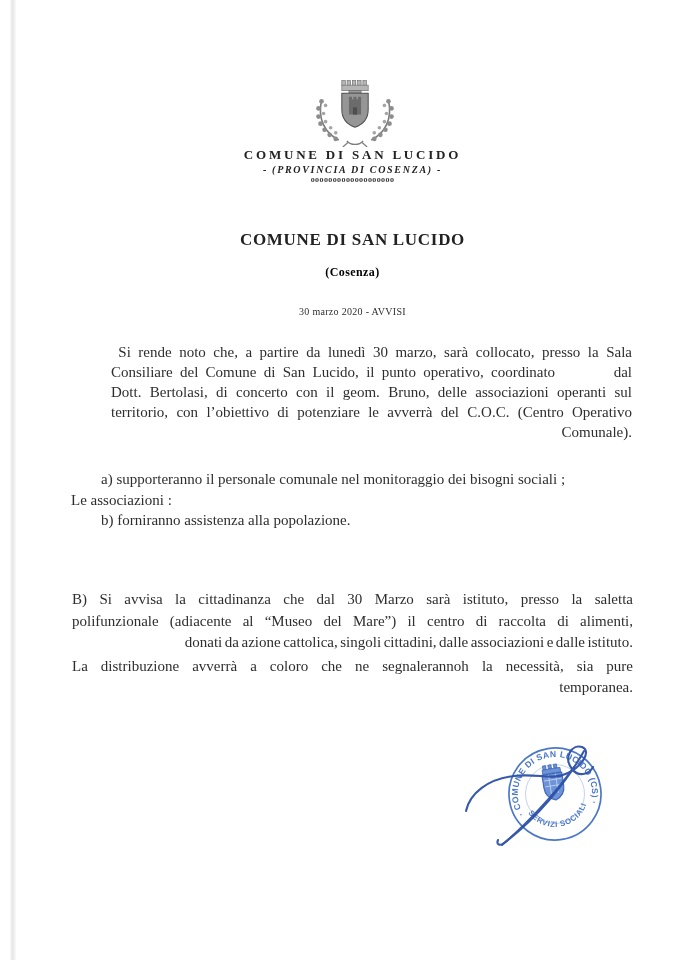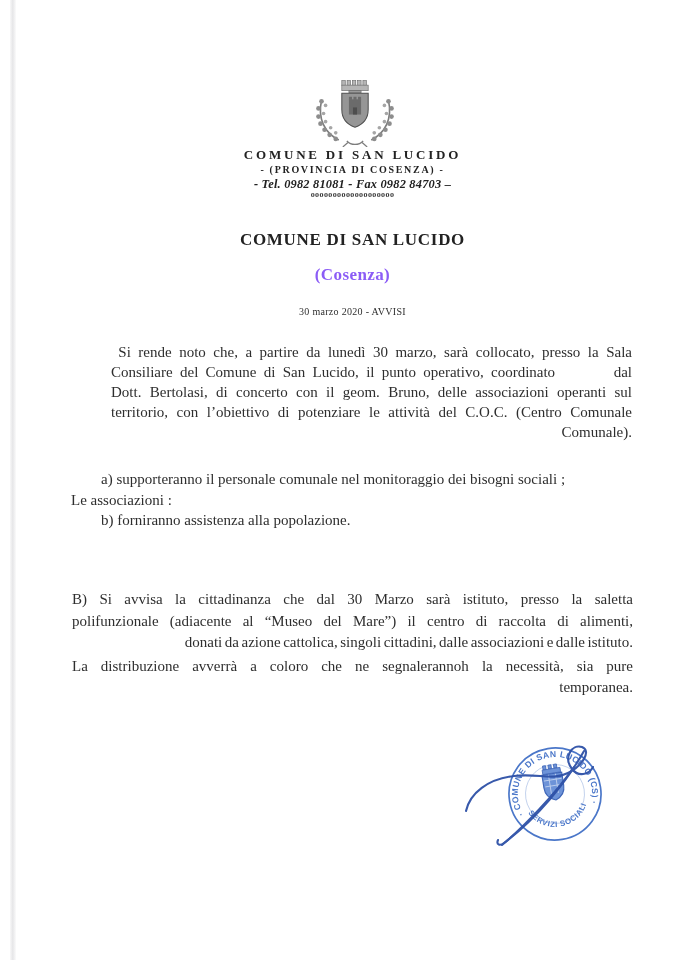--- a/index.html
+++ b/index.html
@@ -11,29 +11,29 @@
   .page{position:absolute;inset:0;background:#ffffff;border-radius:13px;}
   .edge-shadow{
     position:absolute;left:10px;top:0;width:6px;height:960px;
     background:linear-gradient(to right, rgba(120,120,130,0.05), rgba(120,120,130,0.18) 45%, rgba(120,120,130,0.03));
   }
   
   .crest{position:absolute;left:308px;top:76px;width:94px;height:71px;}
   
   .hdr{position:absolute;top:147px;left:9px;right:0;text-align:center;color:#222;}
   .hdr-l1{font-size:13px;font-weight:bold;letter-spacing:2.8px;line-height:15px;}
-  .hdr-l2{font-size:10px;font-weight:bold;letter-spacing:1.7px;line-height:13px;margin-top:1px;}
+  .hdr-l2{font-size:10px;font-weight:bold;font-style:italic;letter-spacing:1.7px;line-height:13px;margin-top:1px;}
   .hdr-l3,.hdr-l4{font-size:12.4px;font-weight:bold;font-style:italic;line-height:14px;margin-top:1px;letter-spacing:0.2px;}
   .hdr-l5{font-size:12.6px;font-weight:bold;font-style:italic;line-height:14px;margin-top:1px;}
   .hdr-sep{font-size:8px;font-weight:bold;letter-spacing:0.4px;line-height:8px;color:#3a3a3a;}
   
   .doc-title{position:absolute;top:230px;left:9px;right:0;text-align:center;
     font-size:17px;font-weight:bold;letter-spacing:0.7px;color:#222;}
   .doc-sub{position:absolute;top:265px;left:9px;right:0;text-align:center;
-    font-size:17px;font-weight:bold;letter-spacing:0.4px;color:#8b5cf6;}
+    font-size:12px;font-weight:bold;letter-spacing:0.4px;color:#000000;}
   .doc-date{position:absolute;top:306px;left:9px;right:0;text-align:center;
     font-size:10px;letter-spacing:0.3px;}
   
   .para{position:absolute;font-size:15px;word-spacing:-1.2px;}
   .jl{text-align:justify;text-align-last:justify;text-justify:inter-word;overflow:hidden;}
   .ll{text-align:right;overflow:hidden;}
   .para-a{left:95px;top:342px;width:521px;padding-left:16px;line-height:20px;}
   .para-a div{height:20px;}
   .para-a .hang{text-indent:-16px;}
   .assoc{position:absolute;left:71px;top:448px;font-size:15px;margin-top:44px;}
@@ -106,33 +106,32 @@
         <circle cx="65" cy="56" r="1.8"></circle>
     </g>
 
     <path d="M 38,64 C 42,68.5 50,68.5 54,64" fill="none" stroke="#7c7c7c" stroke-width="1.4"></path>
     <path d="M 39,65.5 l -5,4.5 M 53,65.5 l 5,4.5" fill="none" stroke="#7c7c7c" stroke-width="1.2"></path>
   </svg>
 
   <div class="hdr">
     <div class="hdr-l1">COMUNE DI SAN LUCIDO</div>
     <div class="hdr-l2">- (PROVINCIA DI COSENZA) -</div>
-    <div class="hdr-l4">- Tel. 0982 81081  -  Fax 0982 84703 –</div>
     <div class="hdr-sep">ooooooooooooooooooo</div>
   </div>
 
   <div class="doc-title">COMUNE DI SAN LUCIDO</div>
   <div class="doc-sub">(Cosenza)</div>
   <div class="doc-date">30 marzo 2020 - AVVISI</div>
 
   <div class="para para-a">
     <div class="jl hang">A) Si rende noto che, a partire da lunedì 30 marzo, sarà collocato, presso la Sala</div>
     <div class="jl">Consiliare del Comune di San Lucido, il punto operativo, coordinato&nbsp;&nbsp;&nbsp;&nbsp;&nbsp;&nbsp;&nbsp;&nbsp;dal</div>
     <div class="jl">Dott. Bertolasi, di concerto con il geom. Bruno, delle associazioni operanti sul</div>
-    <div class="jl">territorio, con l’obiettivo di potenziare le attività del C.O.C. (Centro Comunale</div>
+    <div class="jl">territorio, con l’obiettivo di potenziare le avverrà del C.O.C. (Centro Operativo</div>
     <div class="ll">Comunale).</div>
   </div>
 
   <div class="assoc">Le associazioni :</div>
   <div class="item item-a">a)  supporteranno il personale comunale nel monitoraggio dei bisogni sociali ;</div>
   <div class="item item-b">b) forniranno assistenza alla popolazione.</div>
 
   <div class="para para-b">
     <div class="jl">B) Si avvisa la cittadinanza che dal 30 Marzo sarà istituto, presso la saletta</div>
     <div class="jl">polifunzionale (adiacente al “Museo del Mare”) il centro di raccolta di alimenti,</div>

